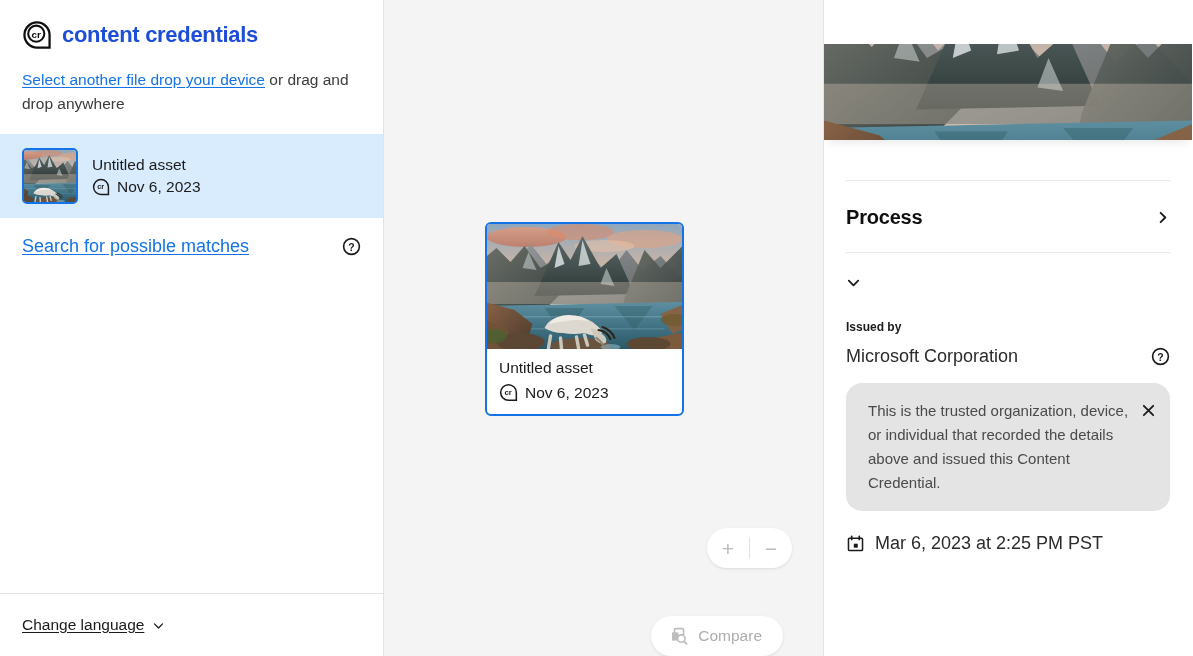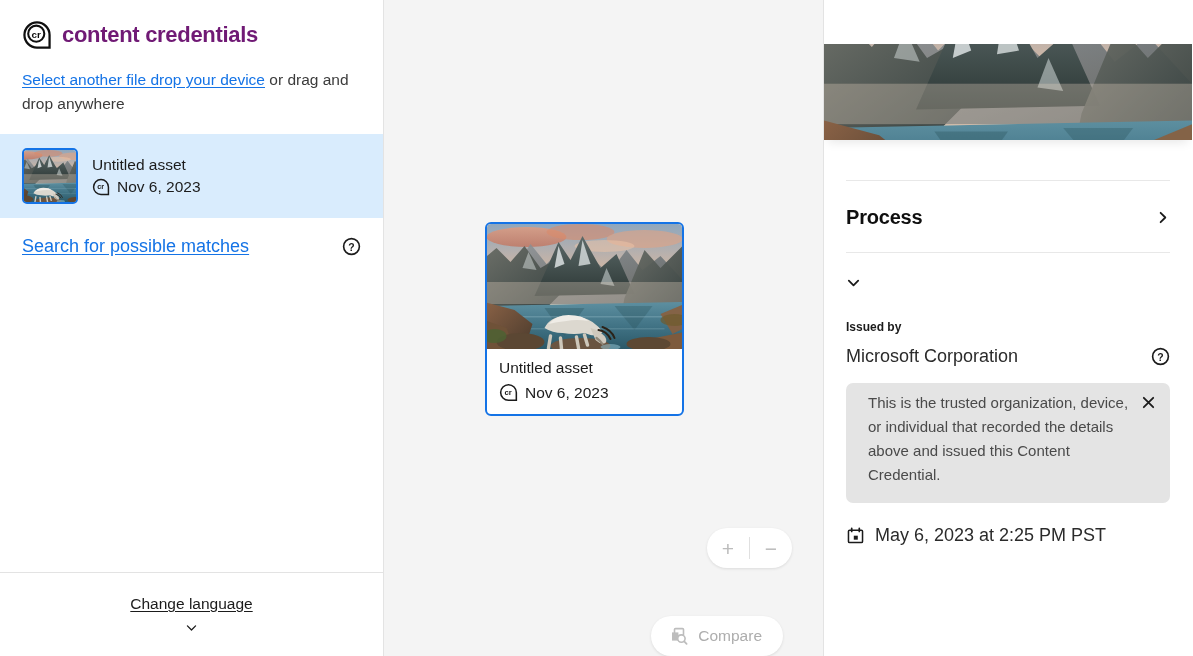--- a/index.html
+++ b/index.html
@@ -32,21 +32,21 @@
     display: flex;
     align-items: center;
     gap: 10px;
     padding: 20px 0 0 22px;
   }
   .brand-mark { width: 30px; height: 30px; display: block; flex: 0 0 auto; }
   .brand-title {
     font-size: 22px;
     font-weight: bold;
     letter-spacing: -0.3px;
-    color: #701a75;
+    color: #1d4ed8;
   }
   .intro {
     padding: 18px 22px 0 22px;
     font-size: 15.5px;
     line-height: 24px;
     color: #3b3b3b;
   }
   .intro a.link {
     color: #1473e6;
     text-decoration: underline;
@@ -92,21 +92,20 @@
   }
   .icon-help { width: 19px; height: 19px; display: block; cursor: pointer; }
   .sidebar-spacer { flex: 1 1 auto; }
   .sidebar-footer {
     border-top: 1px solid #e3e3e3;
     padding: 22px;
     display: flex;
     align-items: center;
     gap: 8px;
     cursor: pointer;
-    flex-direction: column;
   }
   .sidebar-footer .lang {
     font-size: 15.5px;
     color: #1b1b1b;
     text-decoration: underline;
     text-underline-offset: 2px;
   }
   .chev-sm { width: 13px; height: 13px; display: block; }
 
   
@@ -226,22 +225,22 @@
   .chev { width: 15px; height: 15px; display: block; flex: 0 0 auto; }
   .field-label { font-size: 12px; font-weight: bold; color: #1b1b1b; }
   .field-value-row {
     display: flex; align-items: center; justify-content: space-between;
     gap: 12px; margin-top: 12px;
   }
   .field-value { font-size: 18px; color: #2b2b2b; }
   .tip {
     margin-top: 16px;
     background: #e4e4e4;
-    border-radius: 7px;
-    padding: 8px 14px 16px 22px;
+    border-radius: 16px;
+    padding: 16px 14px 16px 22px;
     display: flex;
     align-items: flex-start;
     gap: 10px;
   }
   .tip-text { font-size: 15px; line-height: 24px; color: #4a4a4a; flex: 1 1 auto; }
   .tip-close { width: 15px; height: 15px; display: block; cursor: pointer; margin-top: 4px; flex: 0 0 auto; }
   .icon-cal { width: 19px; height: 19px; display: block; flex: 0 0 auto; }
 
   
   .landscape { position: absolute; inset: 0; overflow: hidden; }
@@ -505,20 +504,20 @@
         </svg>
       </div>
 
       <div style="margin-top:22px">
         <div class="field-value-row" style="justify-content:flex-start;gap:10px">
           <svg class="icon-cal" viewBox="0 0 20 20">
             <rect x="2.6" y="4.4" width="14.8" height="13" rx="1.2" fill="none" stroke="#1b1b1b" stroke-width="1.6"></rect>
             <path d="M6 2.4 v3.4 M14 2.4 v3.4" stroke="#1b1b1b" stroke-width="1.8" stroke-linecap="round"></path>
             <rect x="8.2" y="10.2" width="4.2" height="4.2" fill="#1b1b1b"></rect>
           </svg>
-          <span class="field-value">May 6, 2023 at 2:25 PM PST</span>
+          <span class="field-value">Mar 6, 2023 at 2:25 PM PST</span>
         </div>
       </div>
 
     </div>
   </section>
 
 </div>
 
 </body></html>

